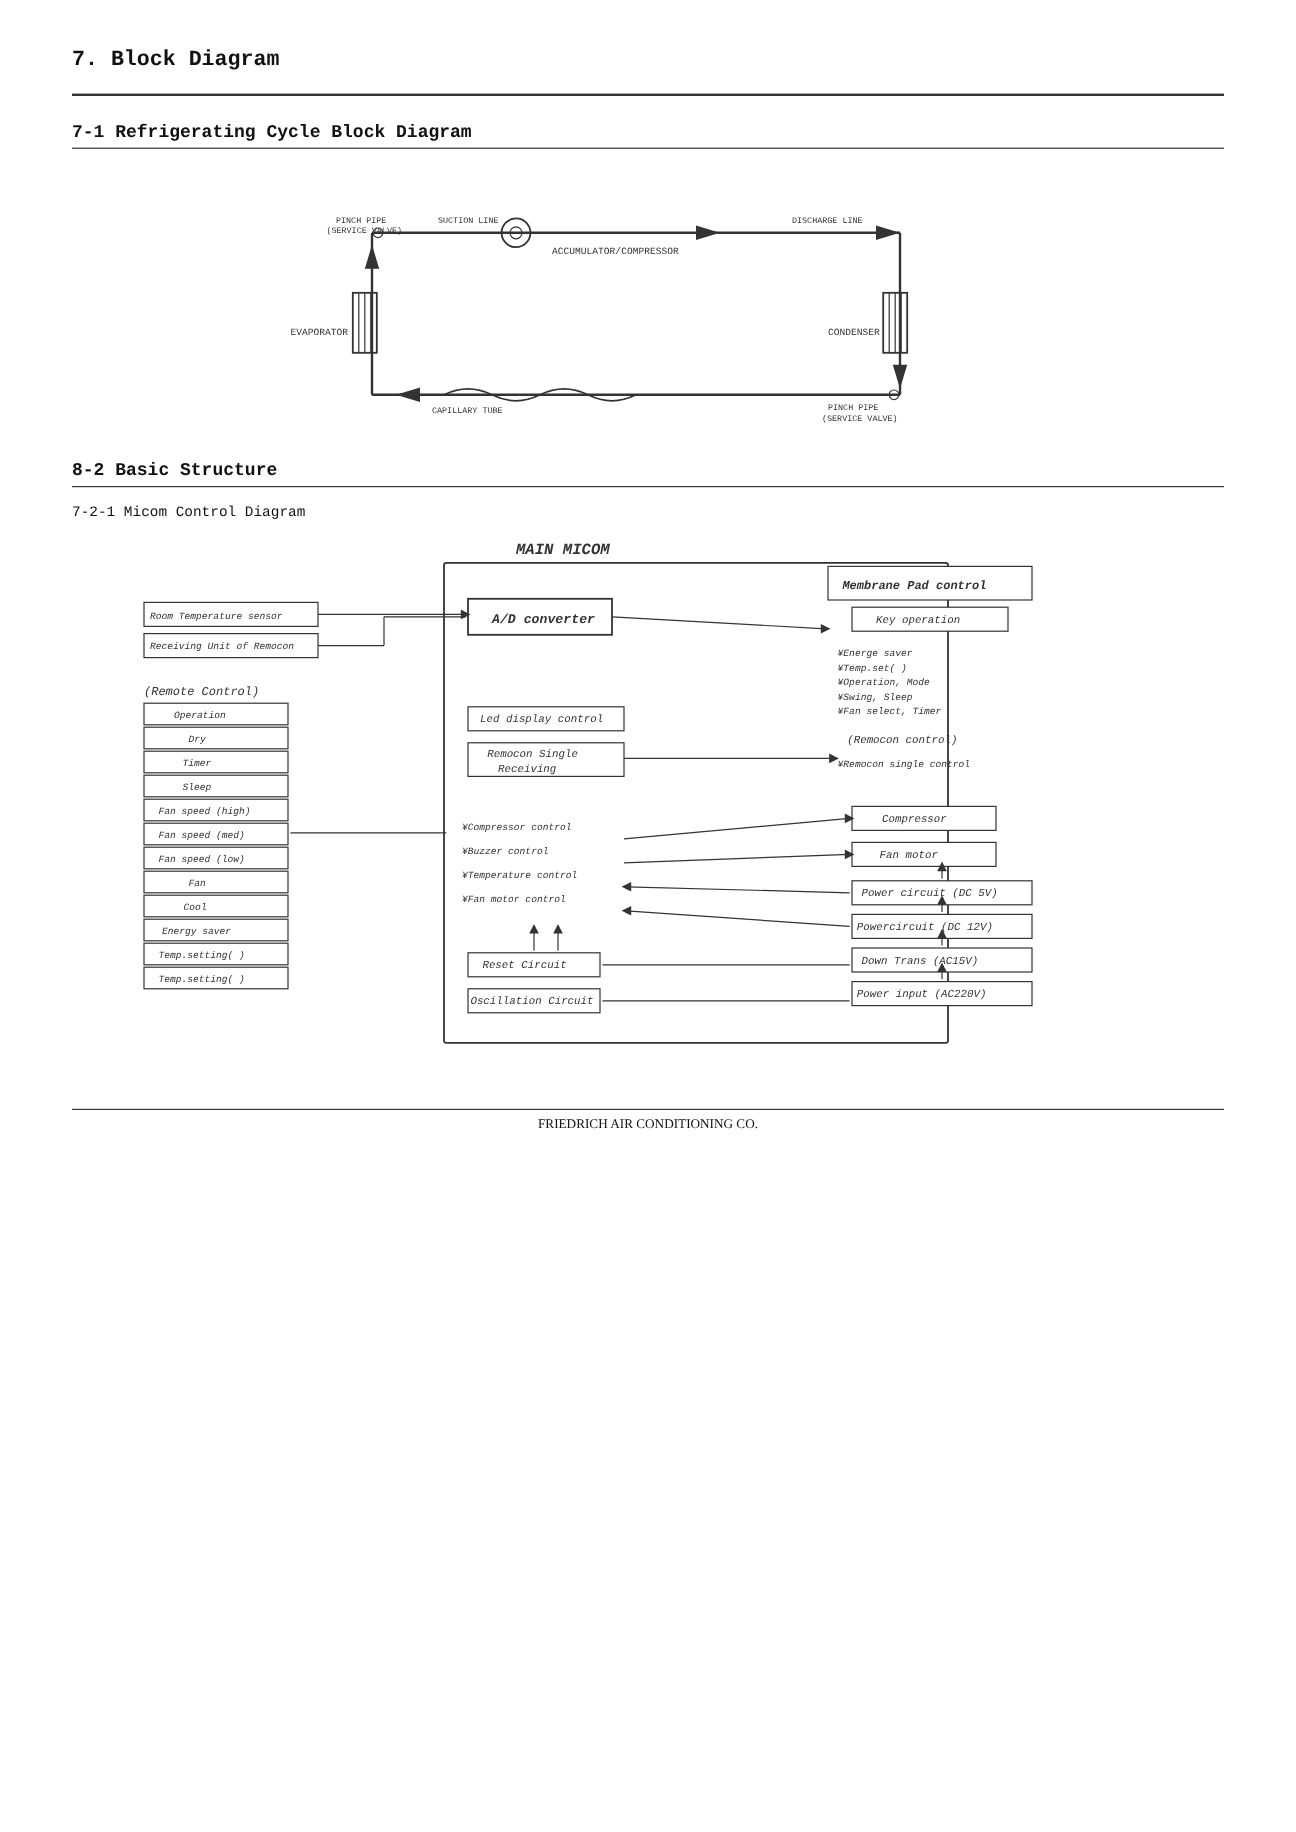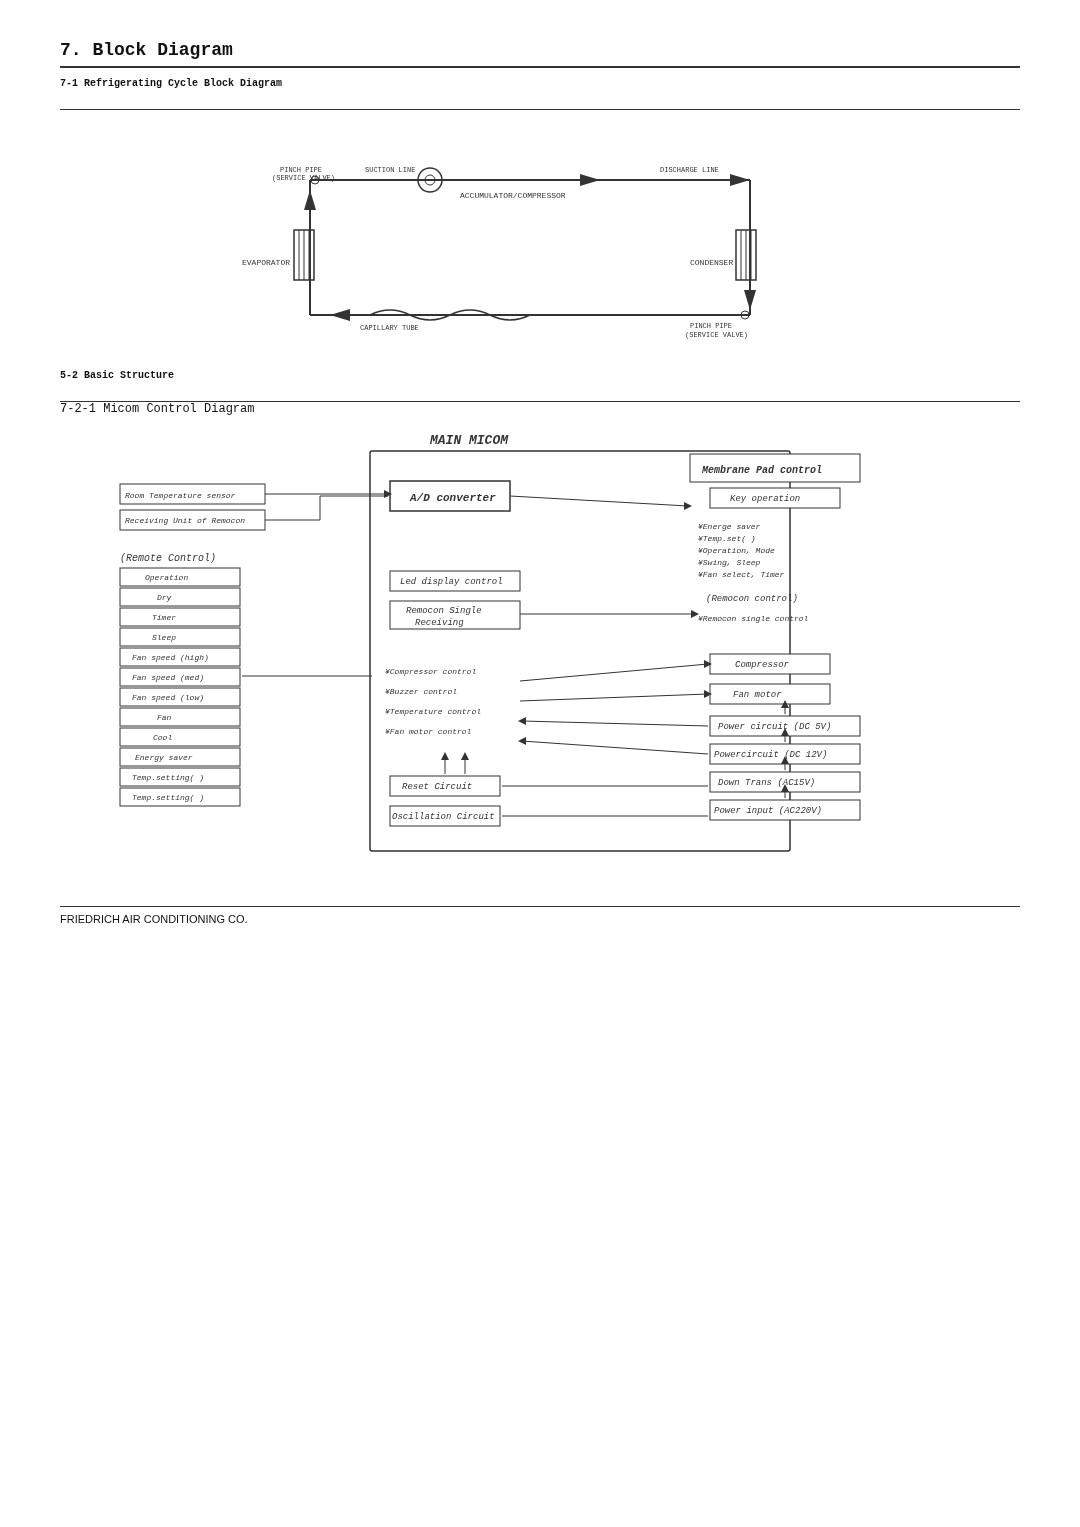--- a/index.html
+++ b/index.html
@@ -10,30 +10,31 @@
       color: #111;
       width: 1080px;
       min-height: 1527px;
       padding: 40px 60px;
     }
 
     h1 {
       font-size: 18px;
       font-weight: bold;
       border-bottom: 2px solid #333;
-      padding-bottom: 6px;
-      margin-bottom: 10px;
+      padding-bottom: 18px;
+      margin-bottom: 22px;
       font-family: 'Courier New', Courier, monospace;
     }
 
     h2 {
-      font-size: 10px;
+      font-size: 15px;
       font-weight: bold;
       border-bottom: 1.5px solid #333;
-      padding-bottom: 20px;
+      padding-bottom: 4px;
+      margin-bottom: 14px;
       font-family: 'Courier New', Courier, monospace;
     }
 
     h3 {
       font-size: 12px;
       font-weight: normal;
       margin-bottom: 10px;
       font-family: 'Courier New', Courier, monospace;
     }
 
@@ -67,21 +68,22 @@
     .micom-diagram svg {
       width: 100%;
       height: 100%;
     }
 
     .footer {
       border-top: 1.5px solid #333;
       padding-top: 6px;
       margin-top: 20px;
       font-size: 11px;
-      font-family: Liberation Sans, sans-serif;
+      font-family: Liberation Serif, serif;
+      text-align: center;
     }
   </style>
 </head>
 <body>
 
 <div class="section">
   <h1>7. Block Diagram</h1>
 
   <h2>7-1 Refrigerating Cycle Block Diagram</h2>
 
@@ -138,21 +140,21 @@
 
       <circle cx="555" cy="185" r="4" stroke="#333" stroke-width="1" fill="none"></circle>
       <text x="500" y="198" font-size="7" font-family="Courier New" fill="#333">PINCH PIPE</text>
       <text x="495" y="207" font-size="7" font-family="Courier New" fill="#333">(SERVICE VALVE)</text>
 
       <polygon points="390,44 410,50 390,56" fill="#333"></polygon>
     </svg>
   </div>
 
   <div class="micom-section">
-    <h2>5-2 Basic Structure</h2>
+    <h2>8-2 Basic Structure</h2>
     <h3>7-2-1 Micom Control Diagram</h3>
 
     <div class="micom-diagram">
       <svg viewBox="0 0 900 460" xmlns="http://www.w3.org/2000/svg" style="overflow:visible; font-family:'Courier New',Courier,monospace;">
 
         <text x="340" y="18" font-size="13" font-weight="bold" fill="#333">MAIN MICOM</text>
 
         <rect x="280" y="25" width="420" height="400" stroke="#333" stroke-width="1.5" fill="none" rx="2"></rect>
 
         <rect x="600" y="28" width="170" height="28" stroke="#333" stroke-width="1" fill="white"></rect>

